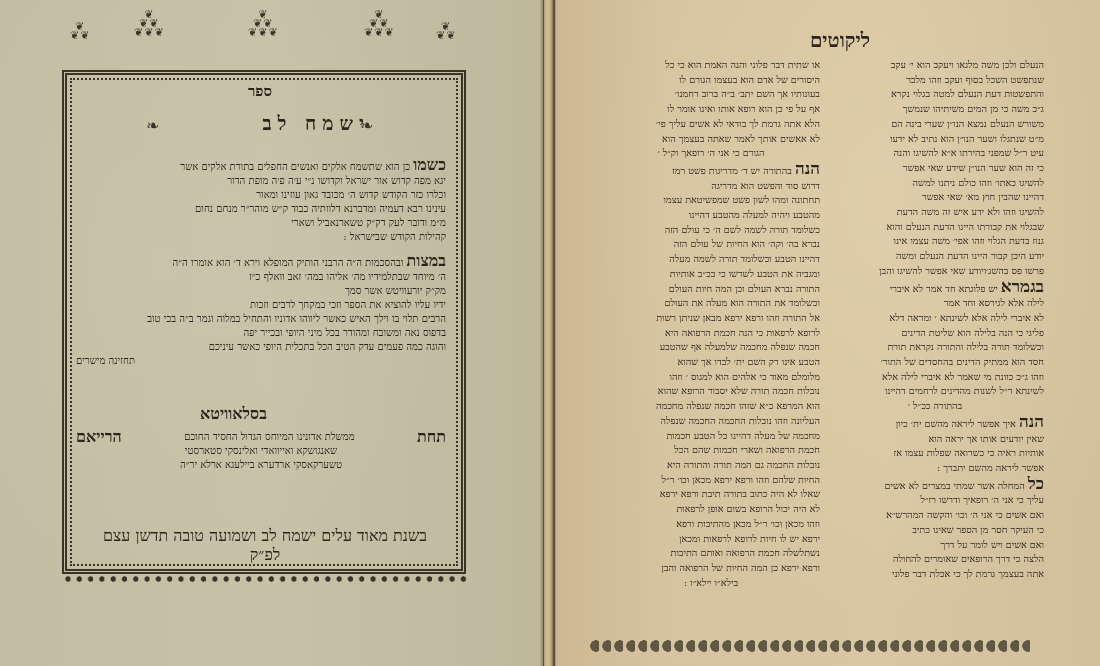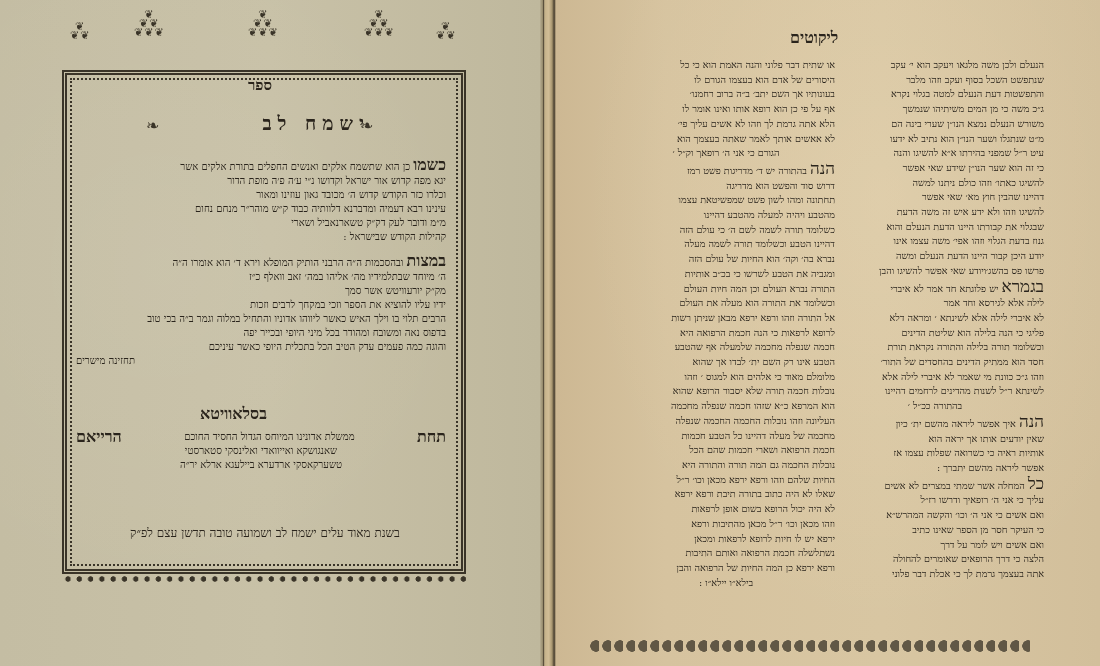--- a/index.html
+++ b/index.html
@@ -43,43 +43,43 @@
     position:absolute; left:590px; top:638px; width:440px; height:16px;
     background:
       repeating-linear-gradient(90deg, #3a3428 0 9px, rgba(0,0,0,0) 9px 12px);
     opacity:0.75;
     -webkit-mask: radial-gradient(circle, #000 55%, transparent 60%) 0 0/12px 16px repeat-x;
             mask: radial-gradient(circle, #000 55%, transparent 60%) 0 0/12px 16px repeat-x;
   }
 
   
   .title-block { position:absolute; direction:rtl; text-align:center; }
-  .t-sefer { left:220px; top:76px; width:80px; font-size:15px; font-weight:bold; }
+  .t-sefer { left:220px; top:82px; width:80px; font-size:15px; font-weight:bold; }
   .t-title { left:150px; top:112px; width:220px; font-size:19px; font-weight:bold; letter-spacing:6px;text-align:right; }
   .t-orn { position:absolute; top:116px; font-size:16px; color:#3a3428; }
   .body-left {
     position:absolute; left:76px; top:158px; width:370px;
     direction:rtl; text-align:justify; font-size:10px; line-height:14px;
   }
   .body-left .line { white-space:nowrap; overflow:hidden; }
   .big { font-size:16px; font-weight:bold; }
   .city {
     position:absolute; left:200px; top:404px; width:120px;
     direction:rtl; text-align:left; font-size:16px; font-weight:bold;
   }
   .under { position:absolute; left:76px; top:430px; width:370px; direction:rtl; font-size:10px; line-height:14px; }
-  .imprint { position:absolute; left:90px; top:526px; width:350px; direction:rtl; text-align:center; font-size:12px; }
+  .imprint { position:absolute; left:90px; top:526px; width:350px; direction:rtl; text-align:center; font-size:16px; }
 
   
-  .r-header { position:absolute; left:790px; top:28px; width:100px; direction:rtl; text-align:left; font-size:16px; font-weight:bold; }
+  .r-header { position:absolute; left:790px; top:28px; width:100px; direction:rtl; text-align:center; font-size:20px; font-weight:bold; }
   .col { position:absolute; top:58px; width:218px; direction:rtl; font-size:9.6px; line-height:14.7px; text-align:justify; }
   .col-right { left:826px; }
-  .col-left { left:617px; }
+  .col-left { left:602px; }
   .col .line { white-space:nowrap; overflow:hidden; }
-  .drop { font-size:17px; font-weight:normal; }
+  .drop { font-size:17px; font-weight:bold; }
 </style>
 </head>
 <body>
 
 <div class="page page-left">
   <div class="crown" style="left:70px;">❦<br>❦❦</div>
   <div class="crown" style="left:134px;top:10px;">❦<br>❦❦<br>❦❦❦</div>
   <div class="crown" style="left:248px;top:10px;">❦<br>❦❦<br>❦❦❦</div>
   <div class="crown" style="left:364px;top:10px;">❦<br>❦❦<br>❦❦❦</div>
   <div class="crown" style="left:436px;">❦<br>❦❦</div>
@@ -170,30 +170,30 @@
   <div class="line">ואם אשים ויש לומר על דרך</div>
   <div class="line">הלצה כי דרך הרופאים שאומרים להחולה</div>
   <div class="line">אתה בעצמך גרמת לך כי אכלת דבר פלוני</div>
 </div>
 
 <div class="col col-left">
   <div class="line">או שתית דבר פלוני והנה האמת הוא כי כל</div>
   <div class="line">היסורים של אדם הוא בעצמו הגורם לו</div>
   <div class="line">בעונותיו אך השם יתב׳ ב״ה ברוב רחמנו׳</div>
   <div class="line">אף על פי כן הוא רופא אותו ואינו אומר לו</div>
-  <div class="line">הלא אתה גרמת לך וזהו לא אשים עליך פי׳</div>
+  <div class="line">הלא אתה גרמת לך בודאי לא אשים עליך פי׳</div>
   <div class="line">לא אאשים אותך לאמר שאתה בעצמך הוא</div>
   <div class="line" style="text-align:center">הגורם כי אני ה׳ רופאך וק״ל ׳</div>
   <div class="line"><span class="drop">הנה</span> <span>בהתורה יש ד׳ מדריגות פשט רמז</span></div>
   <div class="line">דרוש סוד והפשט הוא מדריגה</div>
   <div class="line">תחתונה ומהו לשון פשט שמפשיטאת עצמו</div>
   <div class="line">מהטבע ויהיה למעלה מהטבע דהיינו</div>
   <div class="line">כשלומד תורה לשמה לשם ה׳ כי עולם הזה</div>
+  <div class="line">נברא בה׳ וקה׳ הוא החיות של עולם הזה</div>
   <div class="line">דהיינו הטבע וכשלומד תורה לשמה מעלה</div>
-  <div class="line">נברא בה׳ וקה׳ הוא החיות של עולם הזה</div>
   <div class="line">ומגביה את הטבע לשרשו כי בכ״ב אותיות</div>
   <div class="line">התורה נברא העולם וכן המה חיות העולם</div>
   <div class="line">וכשלומד את התורה הוא מעלה את העולם</div>
   <div class="line">אל התורה וזהו ורפא ירפא מבאן שניתן רשות</div>
   <div class="line">לרופא לרפאות כי הנה חכמת הרפואה היא</div>
   <div class="line">חכמה שנפלה מחכמה שלמעלה אף שהטבע</div>
   <div class="line">הטבע אינו רק השם ית׳ לבדו אך שהוא</div>
   <div class="line">מלומלם מאוד כי אלהים הוא למגוס ׳ וזהו</div>
   <div class="line">נובלות חכמה תורה שלא יסבור הרופא שהוא</div>
   <div class="line">הוא המרפא כ״א שזהו חכמה שנפלה מחכמה</div>

